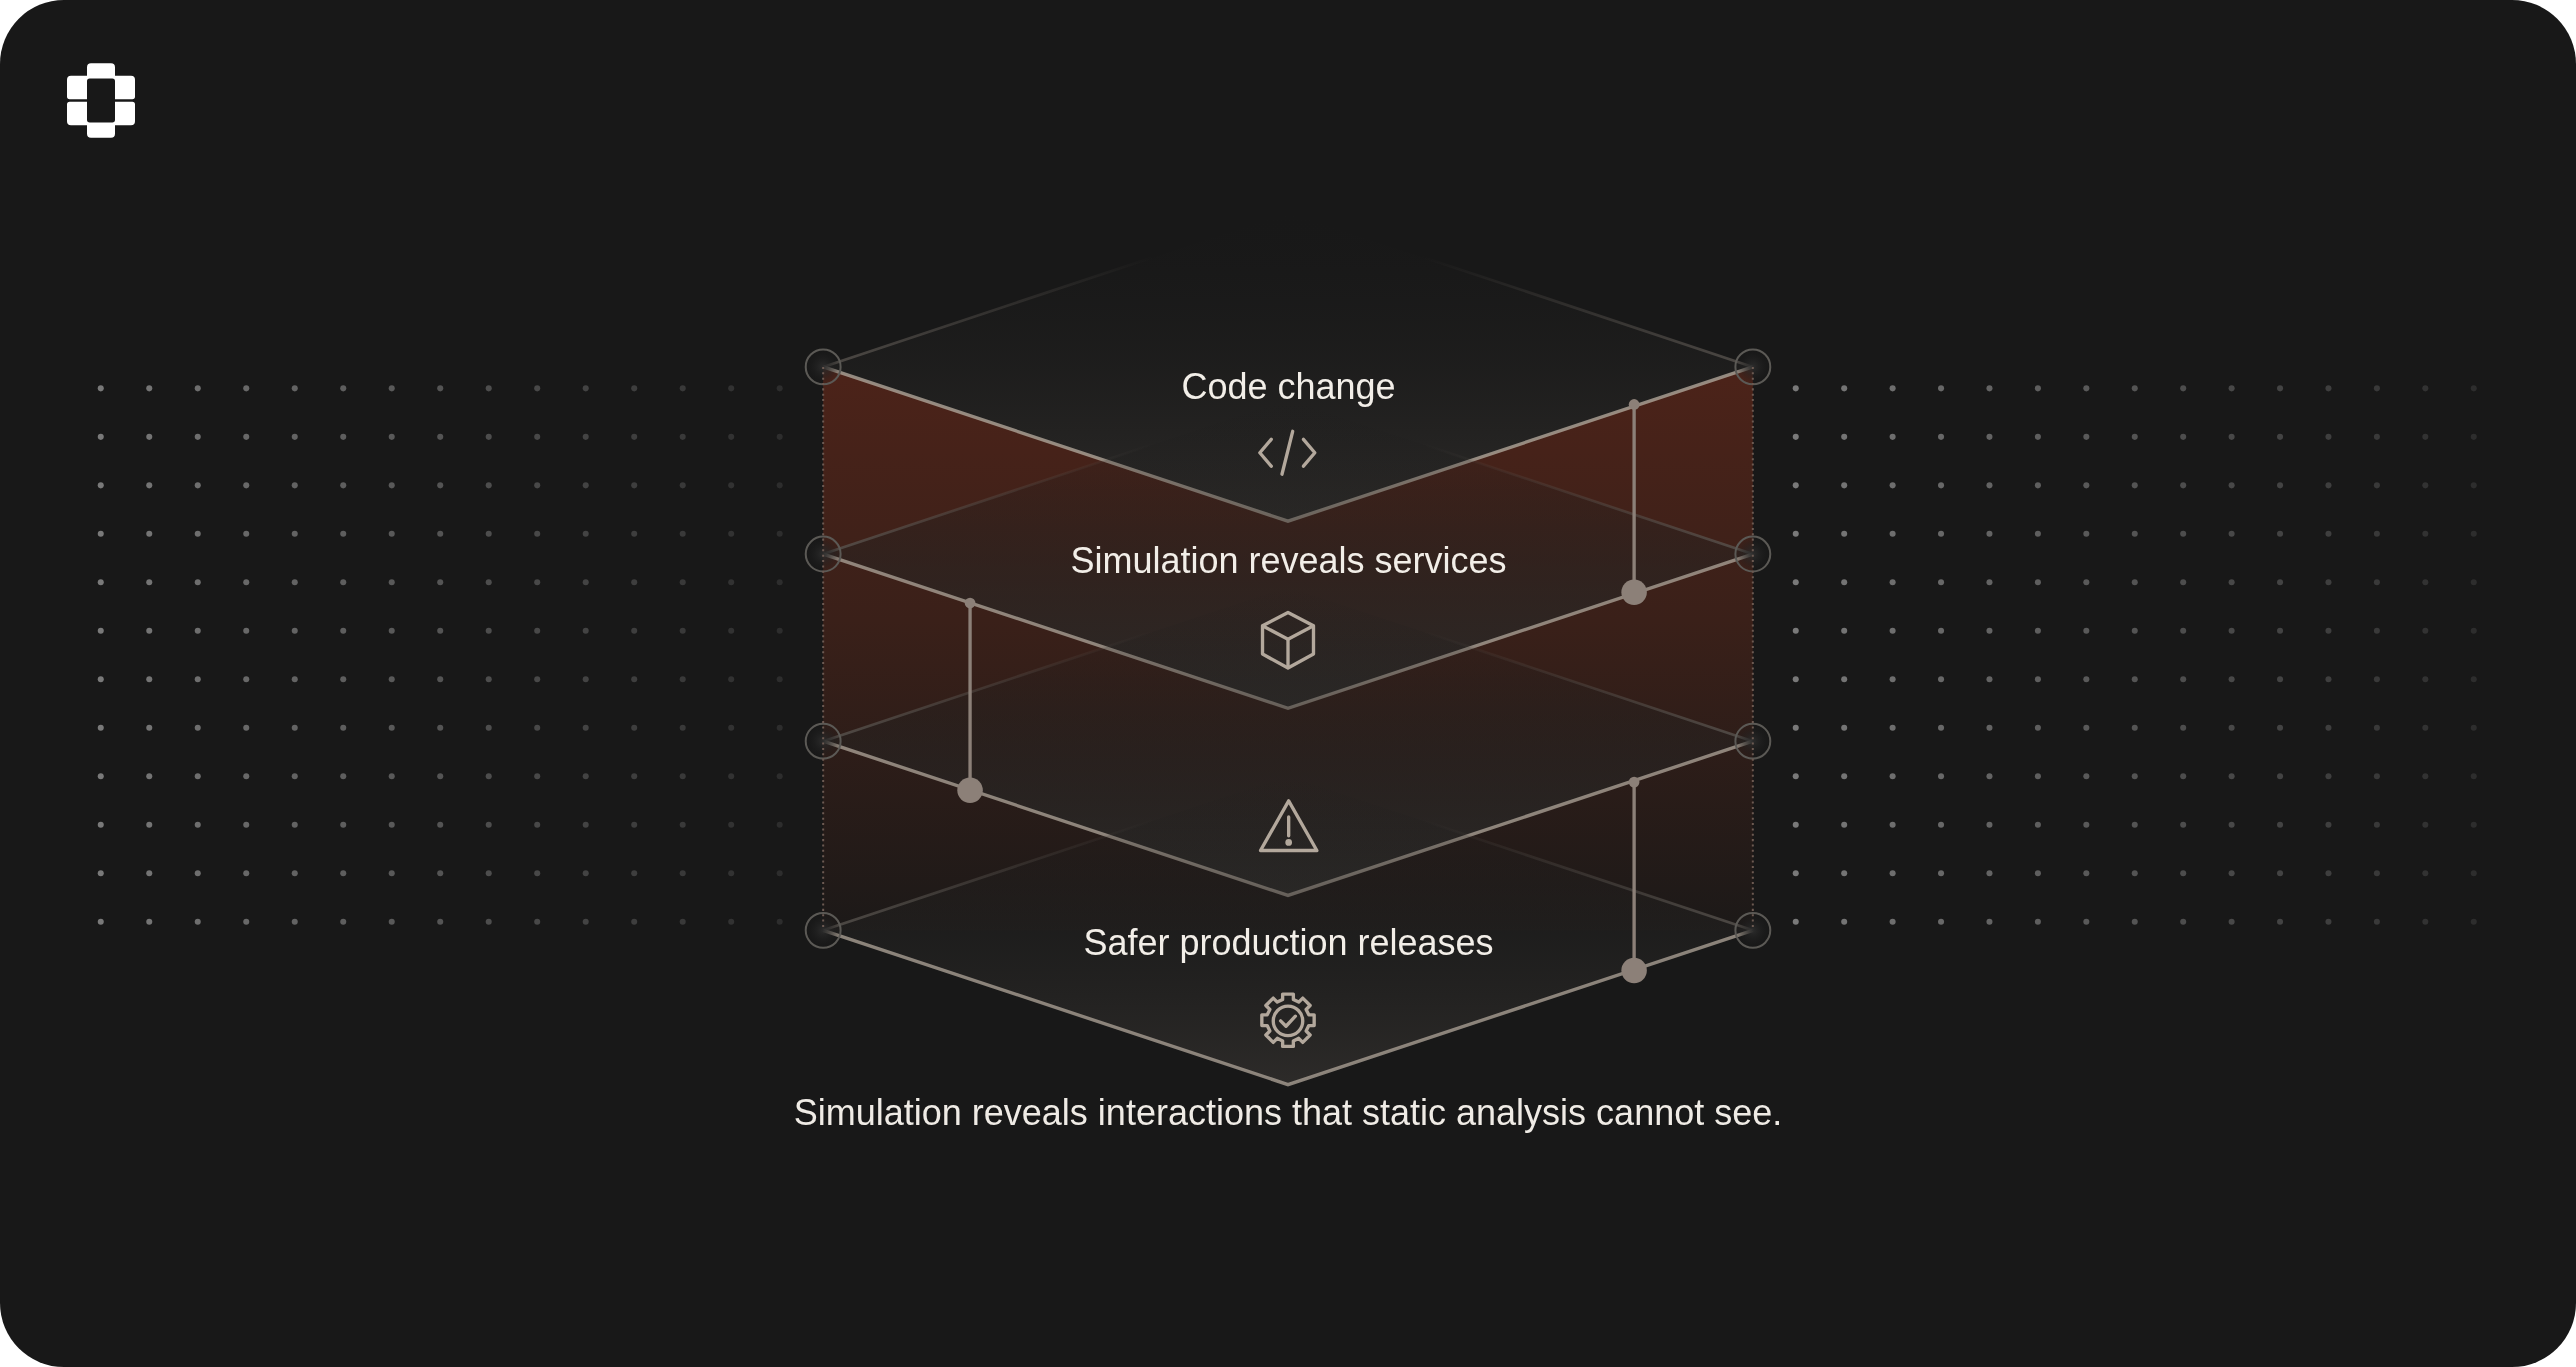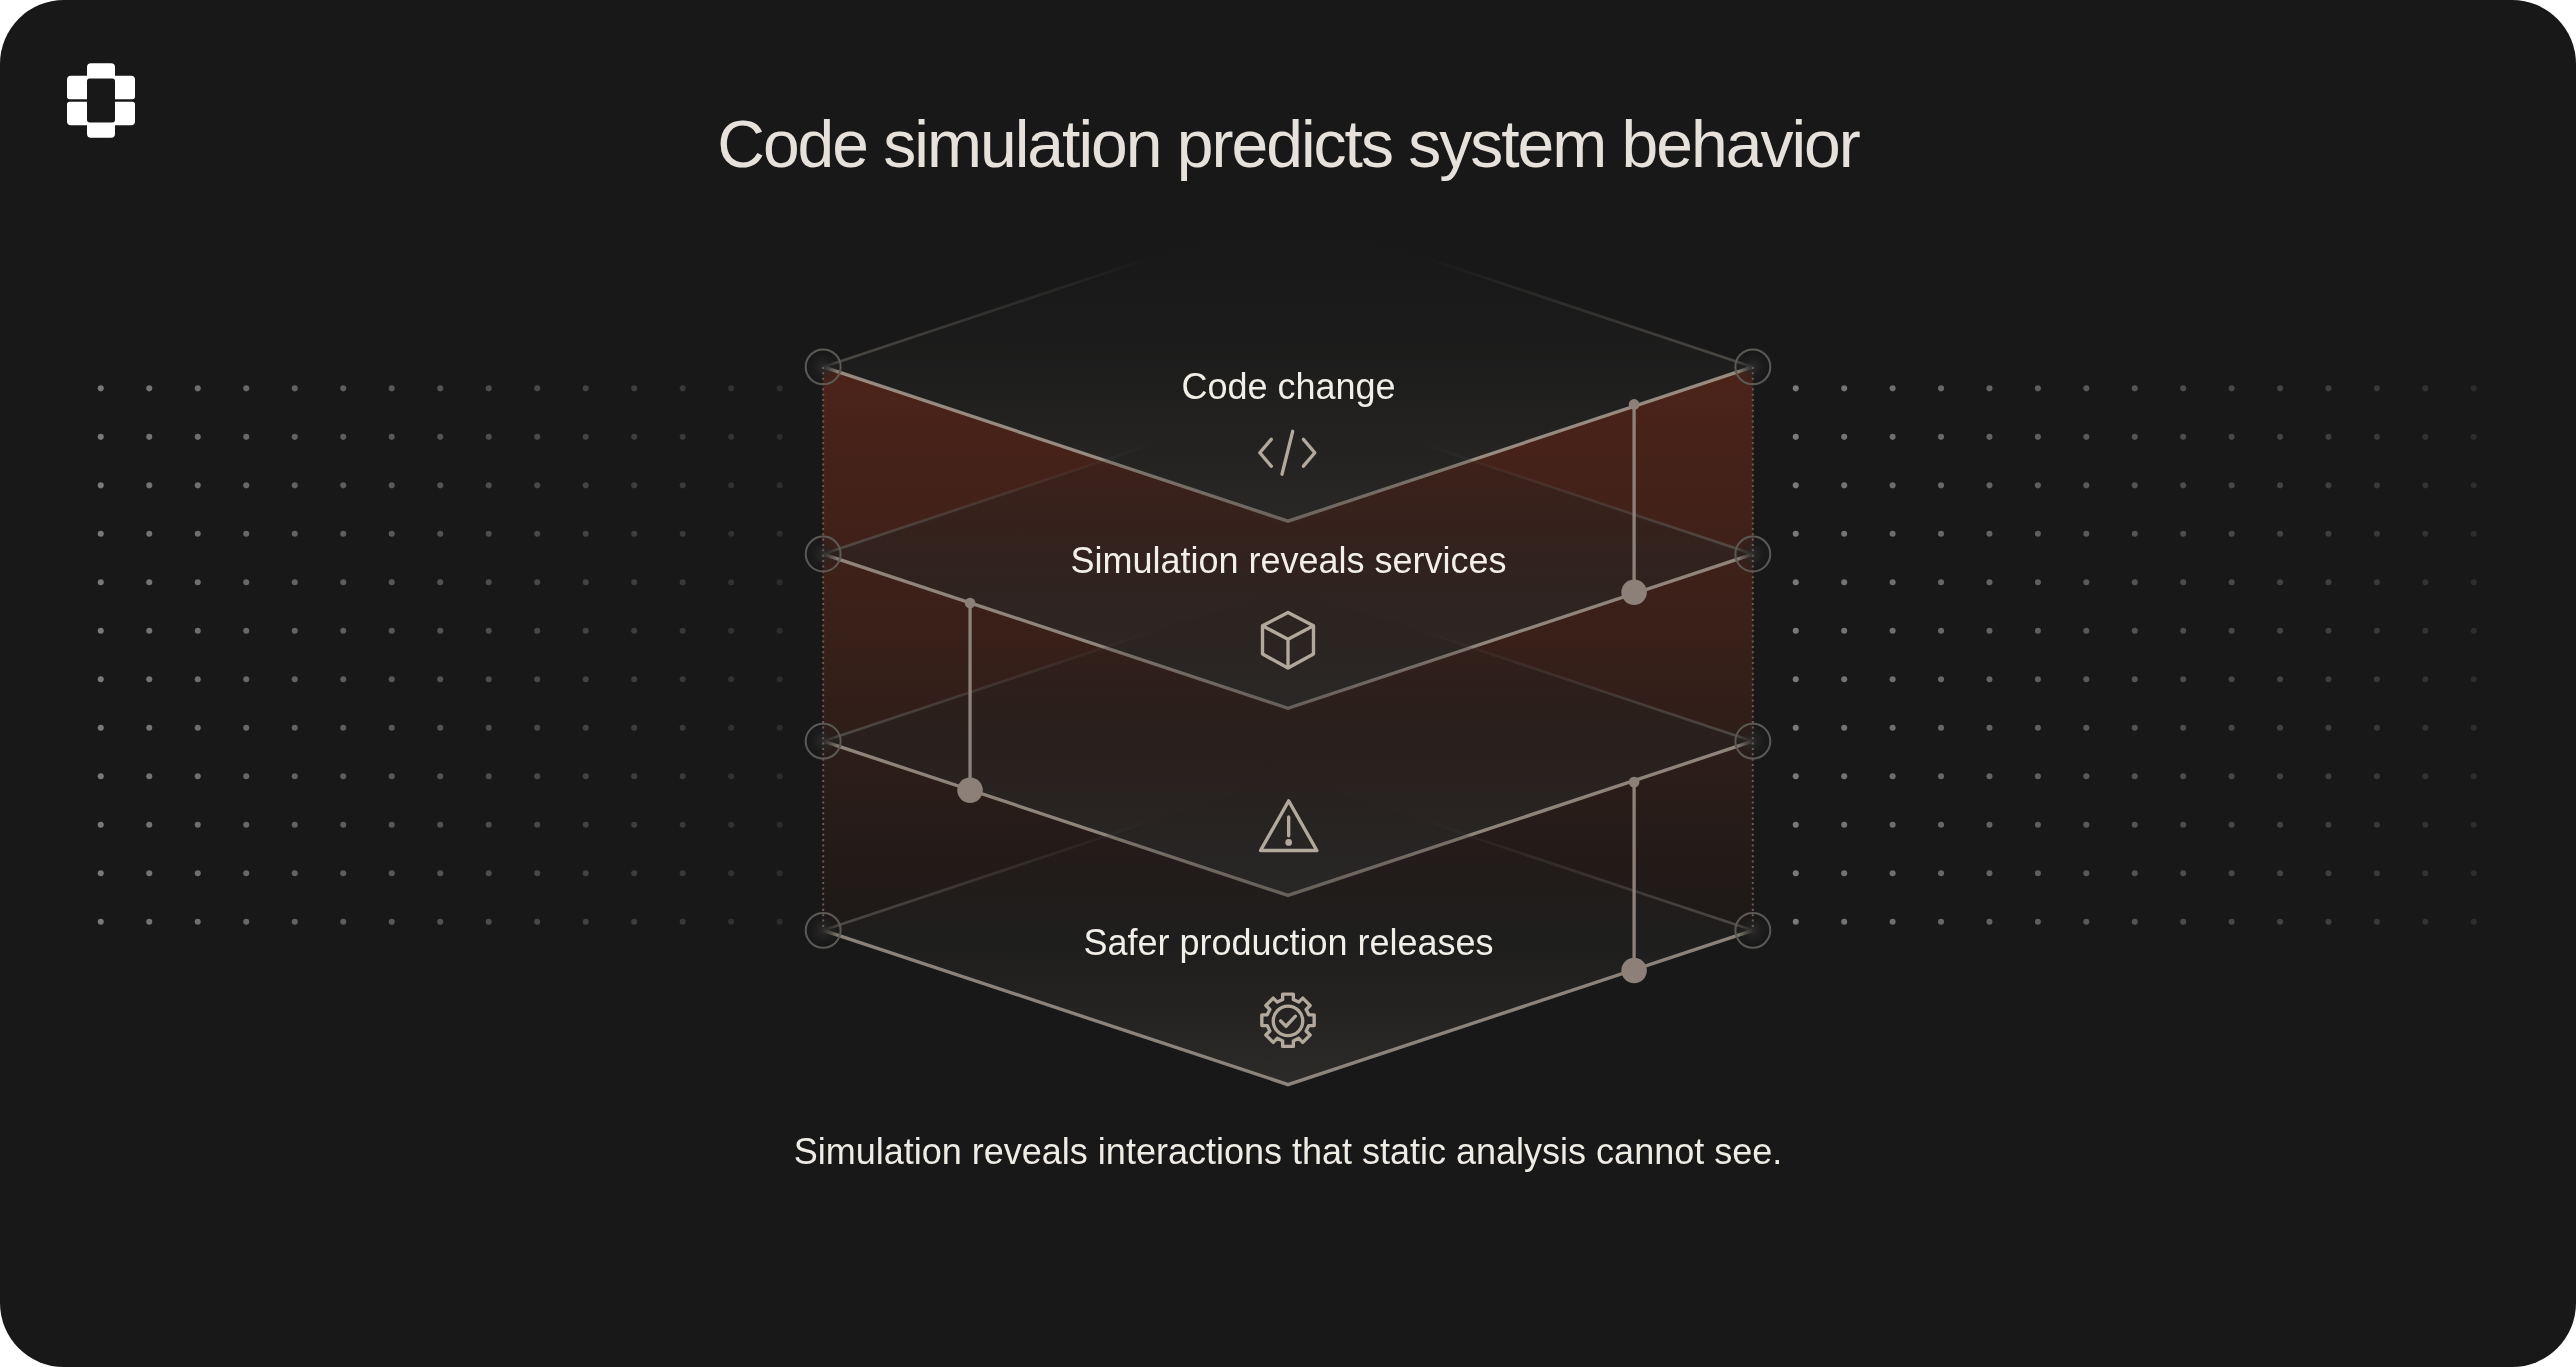--- a/index.html
+++ b/index.html
@@ -14,36 +14,35 @@
     font-family:"Liberation Sans", sans-serif; font-size:66px; letter-spacing:-2px;
     color:#e6e1da; font-weight:400; line-height:87px;
   }
   .diagram { position:absolute; left:0; top:0; width:2576px; height:1367px; }
   .label {
     position:absolute; left:953px; width:671px; text-align:center;
     font-family:"Liberation Sans", sans-serif; font-size:36px; color:#f2eee8;
     line-height:40px;
   }
   .caption {
-    position:absolute; left:0; width:2576px; top:1130px; text-align:center;
+    position:absolute; left:0; width:2576px; top:1091px; text-align:center;
     font-family:"Liberation Sans", sans-serif; font-size:36px; color:#efebe5; line-height:44px;
   }
 </style>
 </head>
 <body>
 
 <div class="card">
 
   <svg class="logo" viewBox="0 0 102 112">
     <path fill="#ffffff" d="
       M 36 0 h 30 a 6 6 0 0 1 6 6 v 13 h 24 a 6 6 0 0 1 6 6 v 25 a 4 4 0 0 1 -4 4 h -26 v -27 a 4 4 0 0 0 -4 -4 h -34 a 4 4 0 0 0 -4 4 v 27 h -26 a 4 4 0 0 1 -4 -4 v -25 a 6 6 0 0 1 6 -6 h 24 v -13 a 6 6 0 0 1 6 -6 z
       M 4 58 h 26 v 27 a 4 4 0 0 0 4 4 h 34 a 4 4 0 0 0 4 -4 v -27 h 26 a 4 4 0 0 1 4 4 v 25 a 6 6 0 0 1 -6 6 h -24 v 13 a 6 6 0 0 1 -6 6 h -30 a 6 6 0 0 1 -6 -6 v -13 h -24 a 6 6 0 0 1 -6 -6 v -25 a 4 4 0 0 1 4 -4 z"></path>
   </svg>
 
-  <div class="title">Code simulation predicts system behavior</div>
 
   <svg class="diagram" viewBox="0 0 3840 2038" width="2576" height="1367">
     <defs>
       <linearGradient id="redFill" x1="0" y1="0" x2="0" y2="1">
         <stop offset="0" stop-color="#4c2319" stop-opacity="1"></stop>
         <stop offset="0.45" stop-color="#3a2019" stop-opacity="1"></stop>
         <stop offset="1" stop-color="#1c1918" stop-opacity="1"></stop>
       </linearGradient>
       <linearGradient id="panelFill" x1="0" y1="0" x2="0" y2="1">
         <stop offset="0" stop-color="#1a1a1a" stop-opacity="0"></stop>

